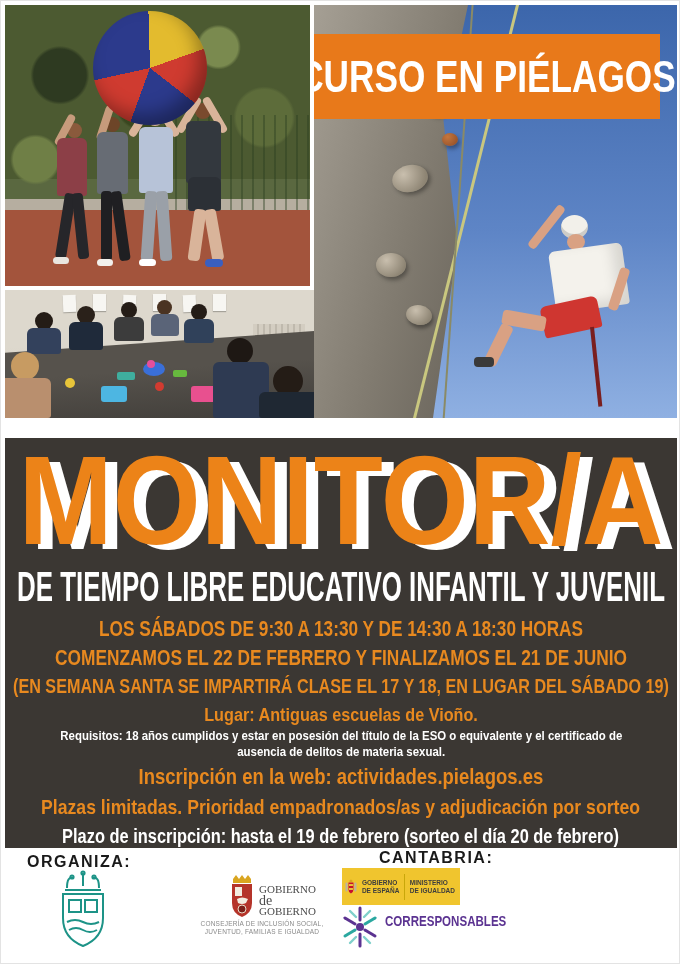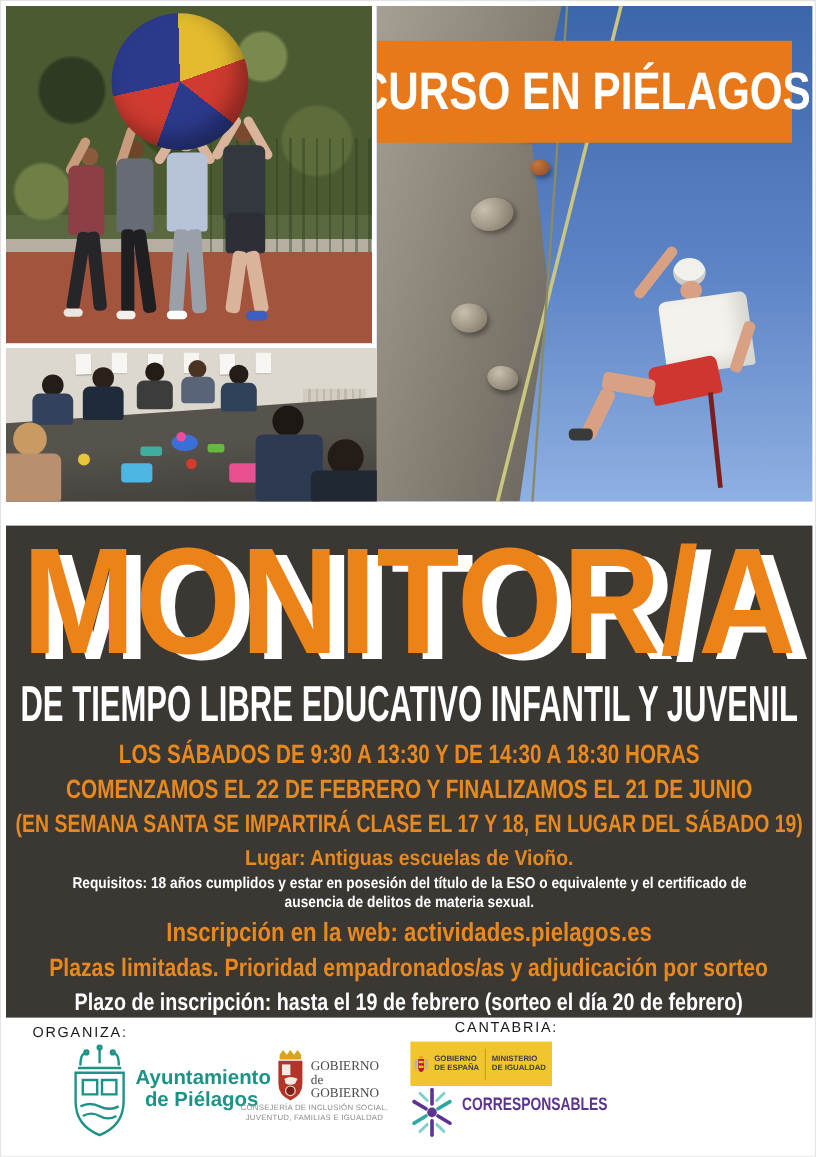--- a/index.html
+++ b/index.html
@@ -48,21 +48,21 @@
   .dot{position:absolute;border-radius:50%;}
 
   
   .dark{left:4px;top:437px;width:672px;height:496px;background:#3b3733;display:flex;flex-direction:column;align-items:center;overflow:hidden;}
   .t-orange{color:#e8891f;font-weight:bold;white-space:nowrap;}
   .t-white{color:#fff;font-weight:bold;white-space:nowrap;}
   .cond82{transform:scaleX(.82);} .cond84{transform:scaleX(.84);} .cond90{transform:scaleX(.9);}
 
   
   .footer{left:0;top:847px;width:680px;height:117px;background:#fff;}
-  .org-label,.pat-label{font-weight:normal;color:#1a1a1a;font-size:12px;letter-spacing:1.5px;white-space:nowrap;}
+  .org-label,.pat-label{font-weight:bold;color:#1a1a1a;font-size:16px;letter-spacing:1.5px;white-space:nowrap;}
   .ayto-text{color:#1d9387;font-weight:bold;font-size:17px;line-height:19px;text-align:center;width:110px;}
   .cant-text{font-family:"Liberation Serif",serif;color:#4a4a4a;line-height:11px;}
   .cant-dept{font-size:6.5px;color:#8a8a8a;text-align:center;width:130px;line-height:8px;letter-spacing:.2px;white-space:nowrap;}
   .ministry{left:341px;top:867px;width:118px;height:37px;background:#f0c52e;display:flex;align-items:center;}
   .ministry .mcol{font-size:6.5px;font-weight:bold;color:#3d3d3d;line-height:8px;padding:0 5px;white-space:nowrap;}
   .mdivider{width:1px;height:26px;background:#c9a70a;}
   .corr-text{color:#5b3391;font-weight:bold;font-size:15px;white-space:nowrap;transform:scaleX(.77);transform-origin:left center;}
 </style>
 </head>
 <body>
@@ -215,35 +215,31 @@
         <circle cx="15" cy="7" r="1.6"></circle>
           <circle cx="26" cy="3" r="1.6"></circle>
           <circle cx="37" cy="7" r="1.6"></circle>
         <path d="M8 20 H44"></path>
         <path d="M6 24 H46 V48 Q46 68 26 76 Q6 68 6 48 Z"></path>
         <path d="M12 30 H24 V42 H12 Z M28 30 H40 V42 H28 Z"></path>
         <path d="M10 52 Q18 48 26 52 Q34 56 42 52"></path>
         <path d="M12 60 Q19 56 26 60 Q33 64 40 60"></path>
       </g>
     </svg>
-    <div class="abs ayto-text" style="left:112px;top:40px;">
-      <div>Ayuntamiento</div>
-      <div>de Piélagos</div>
-    </div>
 
     <svg class="abs" style="left:228px;top:25px;" width="26" height="46" viewBox="0 0 26 46">
       <path d="M4 6 L7 2 L10 6 L13 2 L16 6 L19 2 L22 6 L22 10 L4 10 Z" fill="#d9a520"></path>
       <path d="M3 11 H23 V30 Q23 40 13 44 Q3 40 3 30 Z" fill="#b5342a"></path>
       <rect x="6" y="14" width="7" height="9" fill="#f2ece0"></rect>
       <path d="M8 26 Q13 23 19 26 L17 30 Q13 32 9 30 Z" fill="#f2ece0"></path>
       <circle cx="13" cy="36" r="4" fill="#7a1f18" stroke="#e8dcc8" stroke-width="1"></circle>
     </svg>
     <div class="abs cant-text" style="left:258px;top:36px;">
       <div style="font-size:11px;">GOBIERNO</div>
-      <div style="font-size:11px;">de</div>
+      <div style="font-size:14px;">de</div>
       <div style="font-size:11px;">GOBIERNO</div>
     </div>
     <div class="abs cant-dept" style="left:196px;top:72px;">
       <div>CONSEJERÍA DE INCLUSIÓN SOCIAL,</div>
       <div>JUVENTUD, FAMILIAS E IGUALDAD</div>
     </div>
 
     <div class="abs pat-label" style="left:378px;top:1px;">CANTABRIA:</div>
 
     <div class="abs ministry" style="top:20px;left:341px;">

